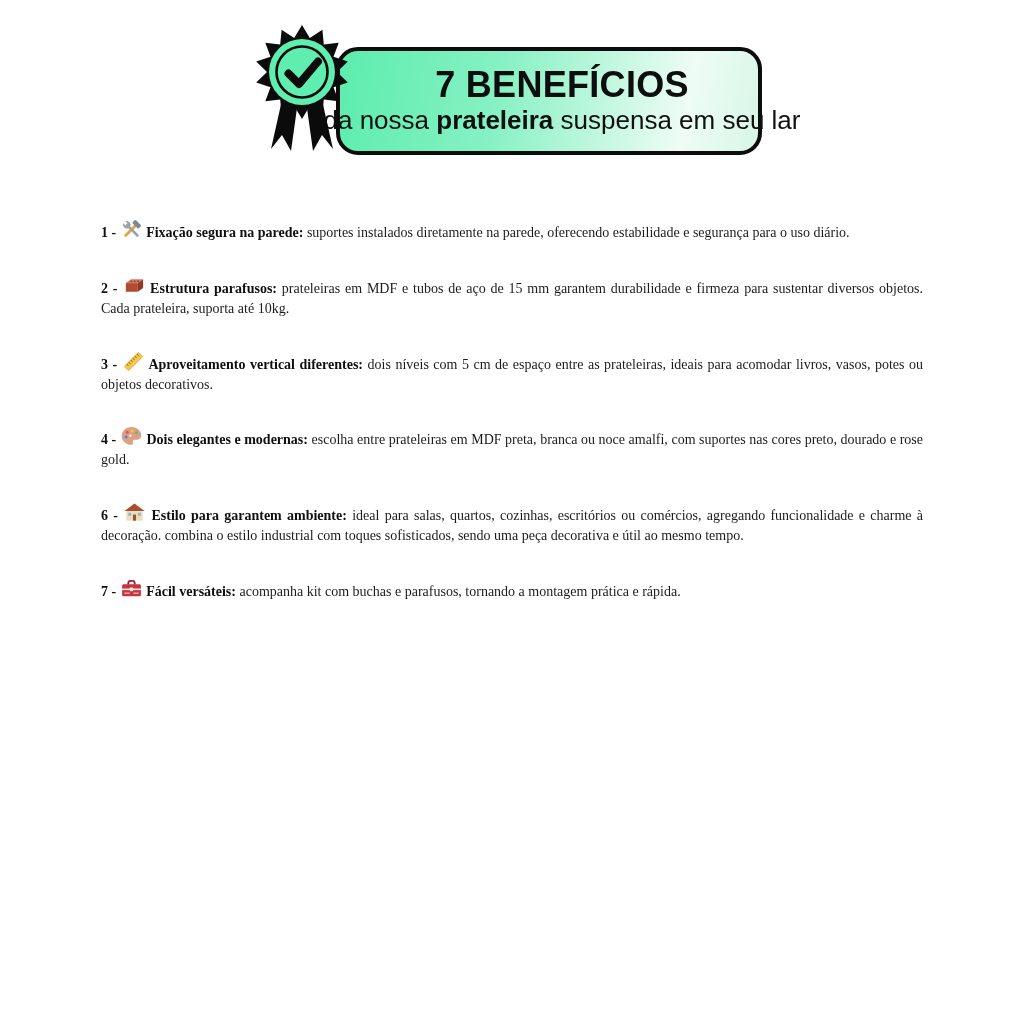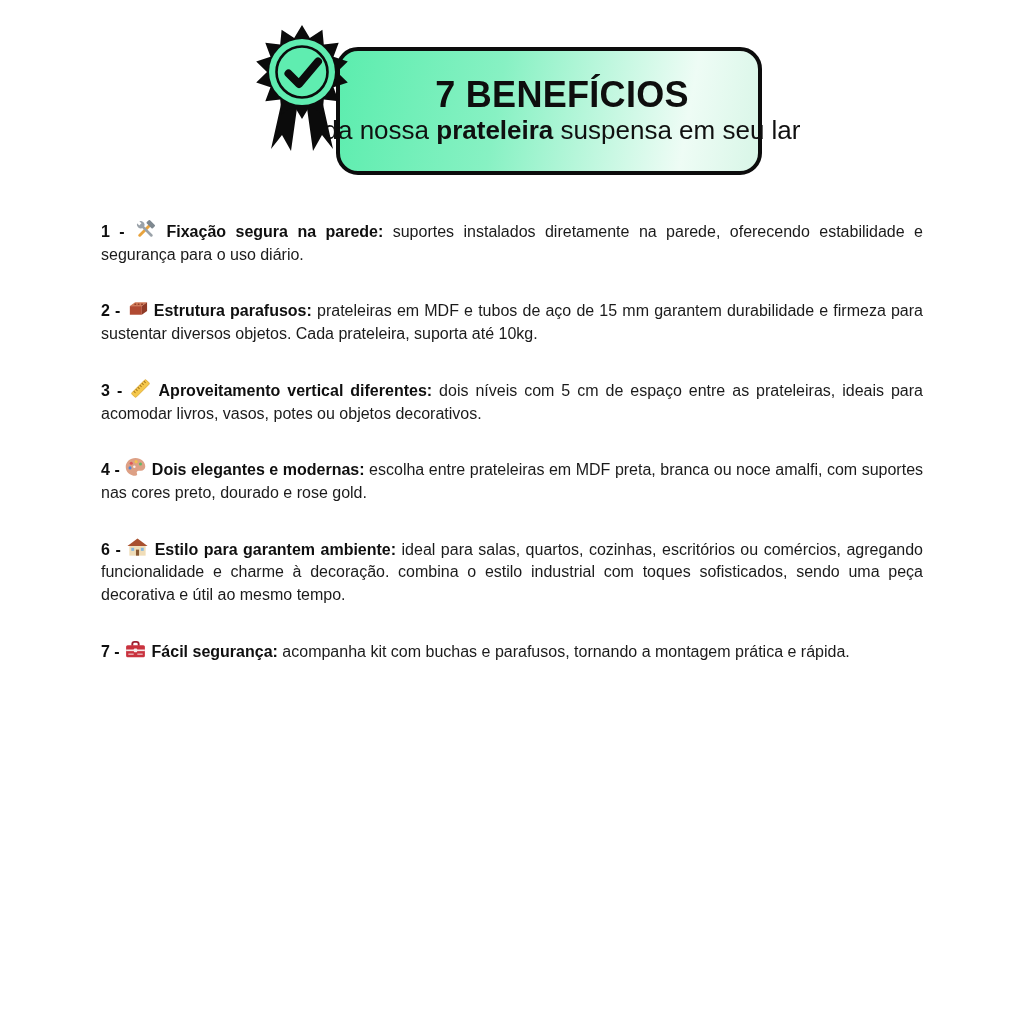--- a/index.html
+++ b/index.html
@@ -3,33 +3,33 @@
 <meta charset="utf-8">
 <style>
   html,body{margin:0;padding:0;}
   body{
     width:1024px;height:1024px;background:#ffffff;
     font-family:"Liberation Sans","DejaVu Sans",sans-serif;
     color:#171717;overflow:hidden;
   }
   .header{position:relative;height:196px;}
   .banner{
-    position:absolute;left:336px;top:47px;width:426px;height:128px;
+    position:absolute;left:336px;top:47px;width:426px;height:108px;
     box-sizing:border-box;border:4px solid #0c0c0c;border-radius:22px;
     display:flex;flex-direction:column;align-items:center;justify-content:center;
     gap:3px;padding-left:26px;
   }
   .banner-title{font-size:36px;font-weight:800;line-height:1;color:#0e0e0e;letter-spacing:.3px;}
   .banner-subtitle{font-size:26px;color:#101010;line-height:1.1;white-space:nowrap;}
   .banner-subtitle b{font-weight:700;}
   .badge{position:absolute;left:252px;top:25px;width:100px;height:140px;}
   .benefits{width:822px;margin:0 auto;padding-top:22px;}
   .item{
-    font-size:16px;line-height:1.42;text-align:justify;
-    margin:0 0 31px 0;color:#1b1b1b;
+    font-size:14px;line-height:1.42;text-align:justify;
+    margin:0 0 31px 0;color:#1b1b1b;font-family:Liberation Serif, serif;
   }
   .item .lead{font-weight:700;color:#0f0f0f;}
   .item .icon{display:inline-block;}
   .item .icon svg{width:23px;height:23px;vertical-align:-4px;}
 </style>
 </head>
 <body>
 
 <div class="page">
   <header class="header">
@@ -96,15 +96,15 @@
               <rect x="15.5" y="12.3" width="3" height="3.2" fill="#86b7dc"></rect>
             </svg></span> <span class="title">Estilo para garantem ambiente:</span></span> <span class="body-text">ideal para salas, quartos, cozinhas, escritórios ou comércios, agregando funcionalidade e charme à decoração. combina o estilo industrial com toques sofisticados, sendo uma peça decorativa e útil ao mesmo tempo.</span></p>
 
   <p class="item"><span class="lead"><span class="num">7</span> <span class="dash">-</span> <span class="icon"><svg viewBox="0 0 24 24">
               <path d="M8.7 8V6.3a2.3 2.3 0 0 1 2.3-2.3h2a2.3 2.3 0 0 1 2.3 2.3V8" fill="none" stroke="#9c2030" stroke-width="2"></path>
               <rect x="2.2" y="7.6" width="19.6" height="12.6" rx="1.6" fill="#c9323e"></rect>
               <rect x="2.2" y="12" width="19.6" height="1.7" fill="#f4e9e9"></rect>
               <rect x="10.3" y="10.9" width="3.4" height="3.9" rx="0.8" fill="#f4e9e9"></rect>
               <rect x="4.5" y="16.2" width="5.6" height="1.4" fill="#e8b9bd"></rect>
               <rect x="13.9" y="16.2" width="5.6" height="1.4" fill="#e8b9bd"></rect>
-            </svg></span> <span class="title">Fácil segurança:</span></span> <span class="body-text">acompanha kit com buchas e parafusos, tornando a montagem prática e rápida.</span></p>
+            </svg></span> <span class="title">Fácil versáteis:</span></span> <span class="body-text">acompanha kit com buchas e parafusos, tornando a montagem prática e rápida.</span></p>
 </main>
 </div>
 
 </body></html>

